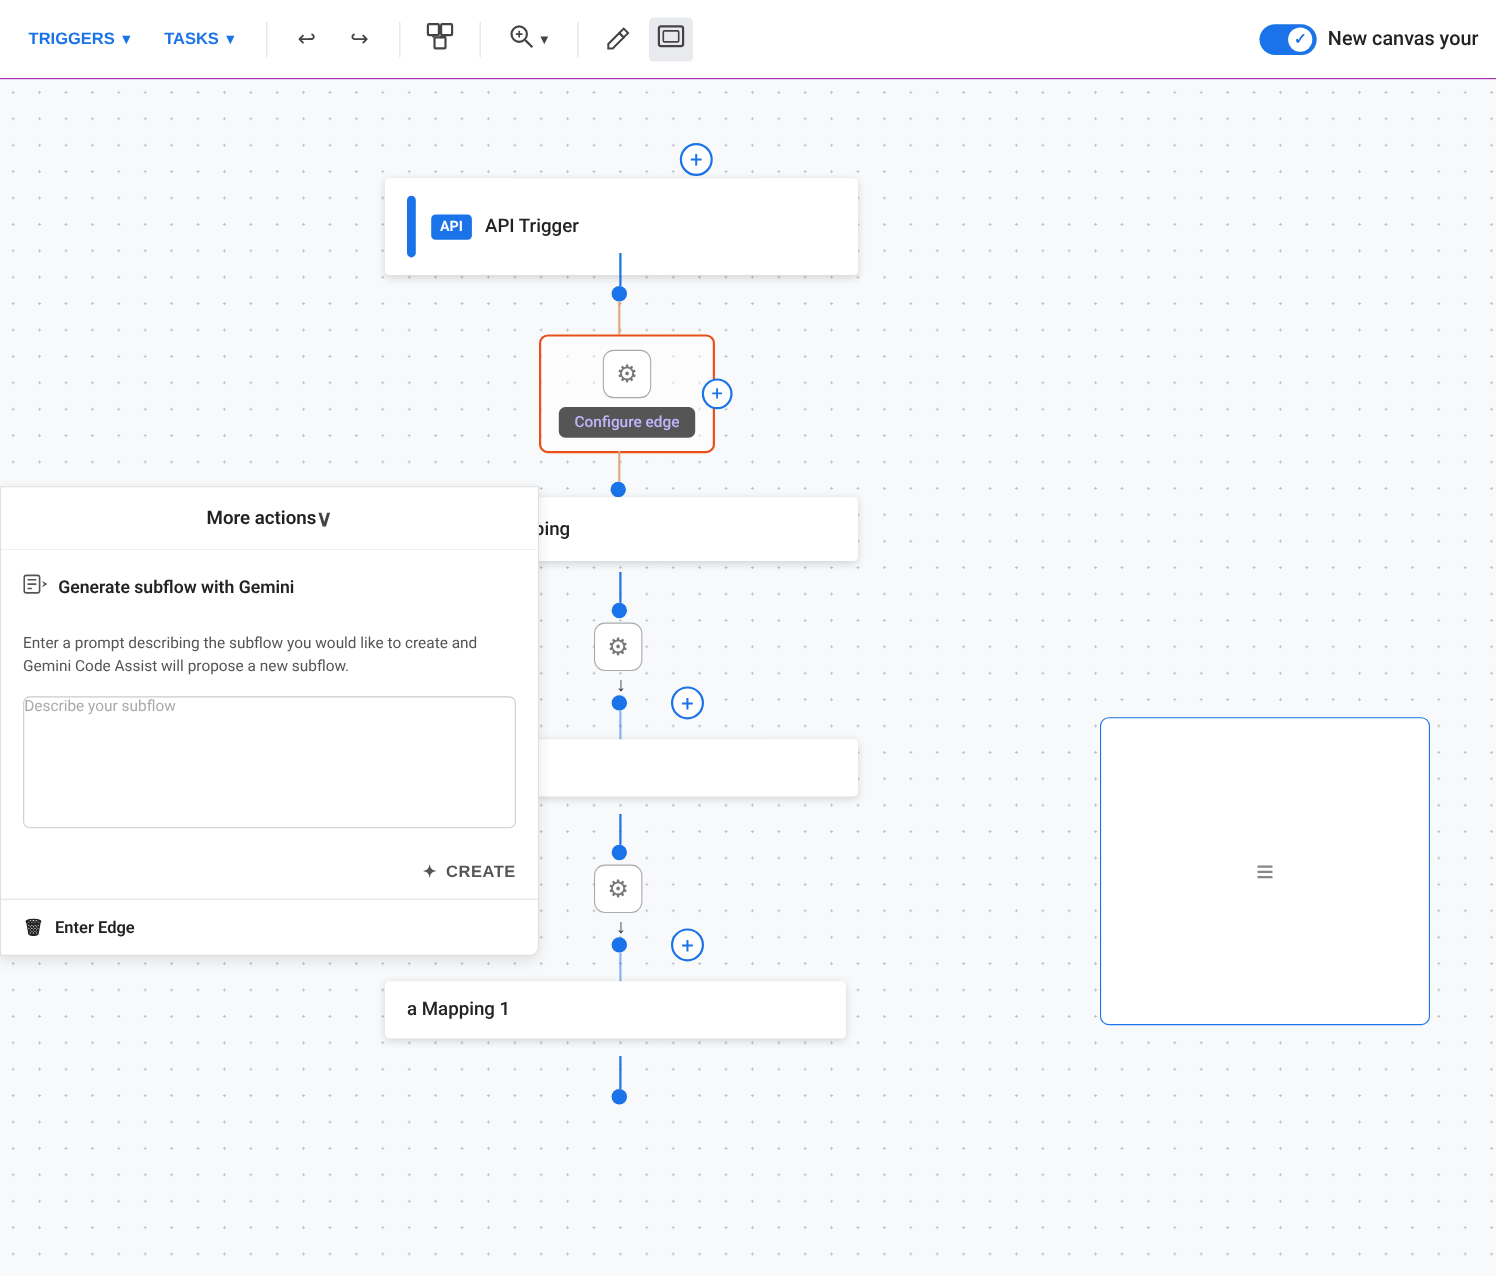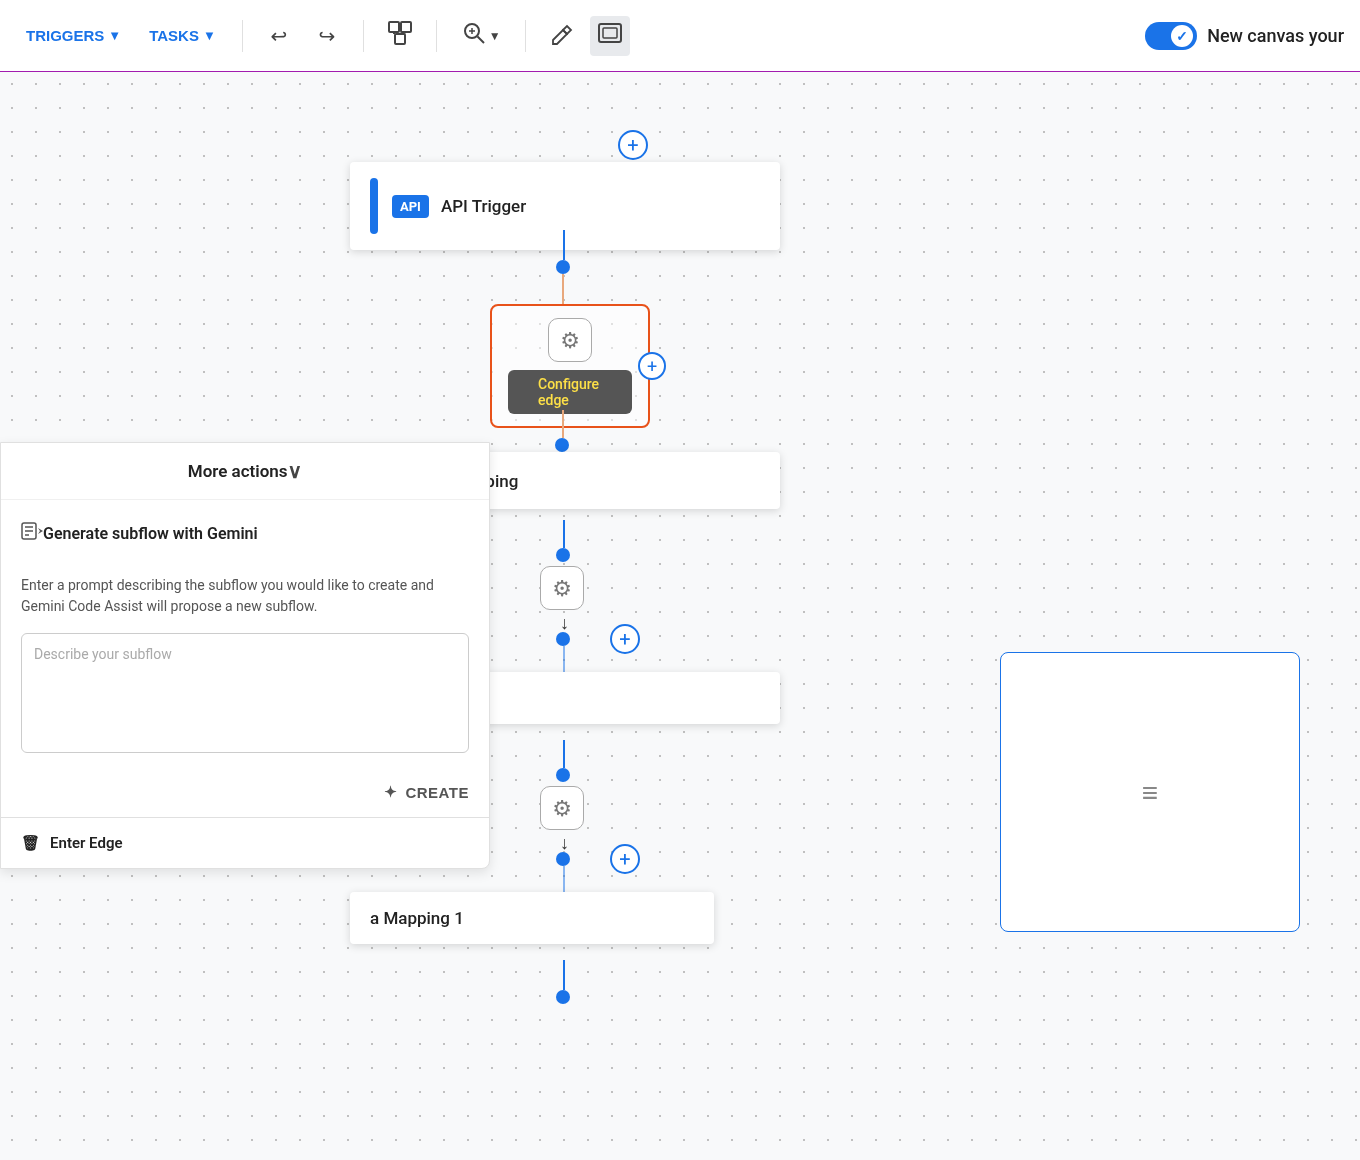--- a/index.html
+++ b/index.html
@@ -102,25 +102,26 @@
     .gear-icon-box {
       width: 44px; height: 44px;
       border: 1.5px solid #aaa;
       border-radius: 10px;
       background: #fff;
       display: flex; align-items: center; justify-content: center;
       font-size: 22px; color: #777;
     }
     .configure-label {
       background: #555;
-      color: #fde047;
+      color: #c4b5fd;
       border-radius: 6px;
-      padding: 6px 30px;
+      padding: 6px 14px;
       font-size: 14px;
       font-weight: 500;
+      text-align: right;
     }
     .add-circle-right {
       position: absolute;
       right: -18px;
       top: 50%;
       transform: translateY(-50%);
       width: 28px; height: 28px; border-radius: 50%;
       border: 2px solid #1a73e8; background: #fff;
       display: flex; align-items: center; justify-content: center;
       color: #1a73e8; font-size: 18px; cursor: pointer;
@@ -151,32 +152,32 @@
       display: flex; align-items: center; justify-content: center;
       padding: 16px 20px;
       font-size: 17px; font-weight: 600; color: #222;
       border-bottom: 1px solid #f0f0f0;
     }
     .chevron-down { font-size: 20px; color: #444; cursor: pointer; }
     .gemini-section {
       padding: 20px 20px 16px 20px;
     }
     .gemini-title-row {
-      display: flex; align-items: center; 
+      display: flex; align-items: center; gap: 10px;
       margin-bottom: 10px;
     }
     .gemini-icon { font-size: 20px; }
     .gemini-title { font-size: 16px; font-weight: 600; color: #222; }
     .gemini-desc {
       font-size: 14px; color: #555; line-height: 1.5; margin-bottom: 16px; margin-top: 28px;
     }
     .subflow-textarea {
       width: 100%; height: 120px;
       border: 1px solid #ccc; border-radius: 6px;
-      padding: 12px; font-size: 14px; color: #888;
+      font-size: 14px; color: #888;
       resize: none; outline: none;
       font-family: inherit;
     }
     .subflow-textarea::placeholder { color: #aaa; }
     .create-btn-row {
       display: flex; justify-content: flex-end;
       padding: 10px 20px 16px 20px;
     }
     .create-btn {
       display: flex; align-items: center; gap: 8px;
@@ -362,21 +363,21 @@
   <div style="position:absolute; left:560px; top:760px; font-size:18px; color:#333;">↓</div>
 
   <div style="position:absolute; left:556px; top:780px; width:14px; height:14px; border-radius:50%; background:#1a73e8;"></div>
 
   <div class="add-circle-inline" style="position:absolute; left:610px; top:772px; width:30px; height:30px; font-size:20px;">
     <span>+</span>
   </div>
 
   <div style="position:absolute; left:563px; top:794px; width:2px; height:28px; background:#1a73e8; opacity:0.5;"></div>
 
-  <div class="node-card" style="position:absolute; left:350px; top:820px; width:364px;">
+  <div class="node-card" style="position:absolute; left:350px; top:820px; width:419px;">
     <span class="node-partial">a Mapping 1</span>
   </div>
 
   <div style="position:absolute; left:563px; top:888px; width:2px; height:30px; background:#1a73e8;"></div>
   <div style="position:absolute; left:556px; top:918px; width:14px; height:14px; border-radius:50%; background:#1a73e8;"></div>
 
   <div class="more-actions-panel">
     <div class="more-actions-header">
       <span>More actions</span>
       <span class="chevron-down">∨</span>

